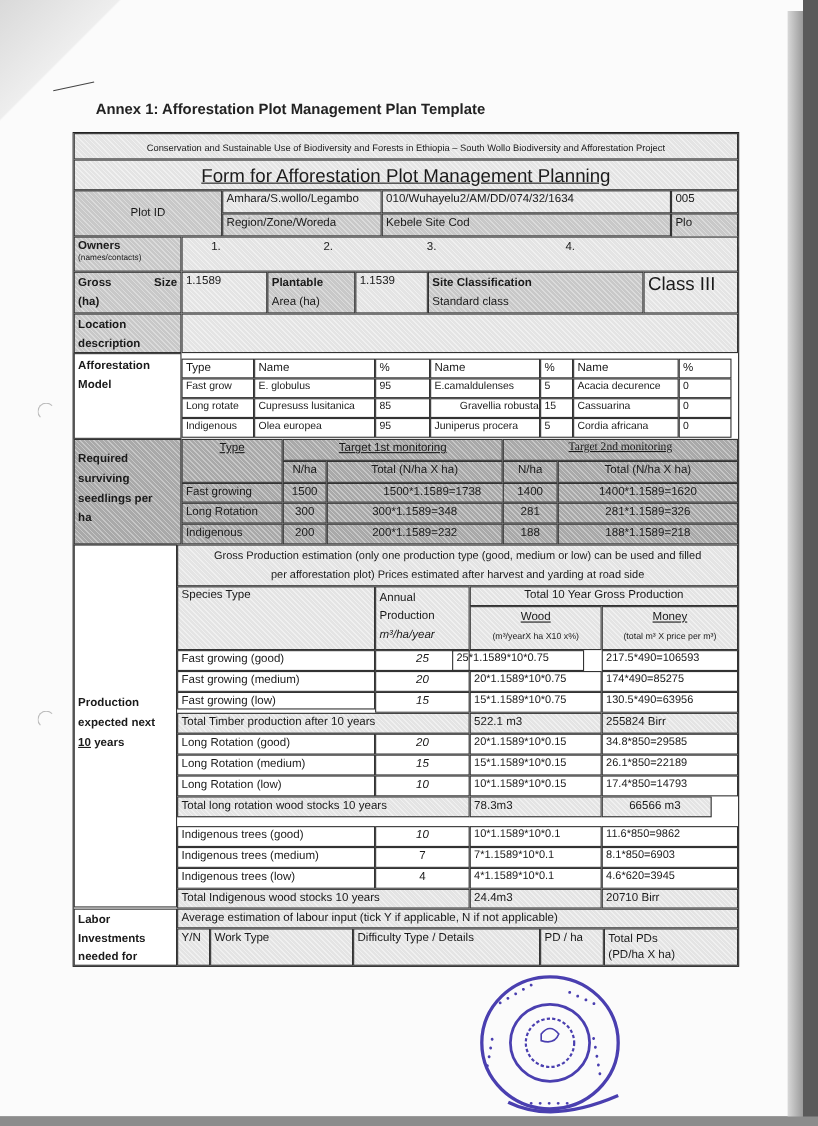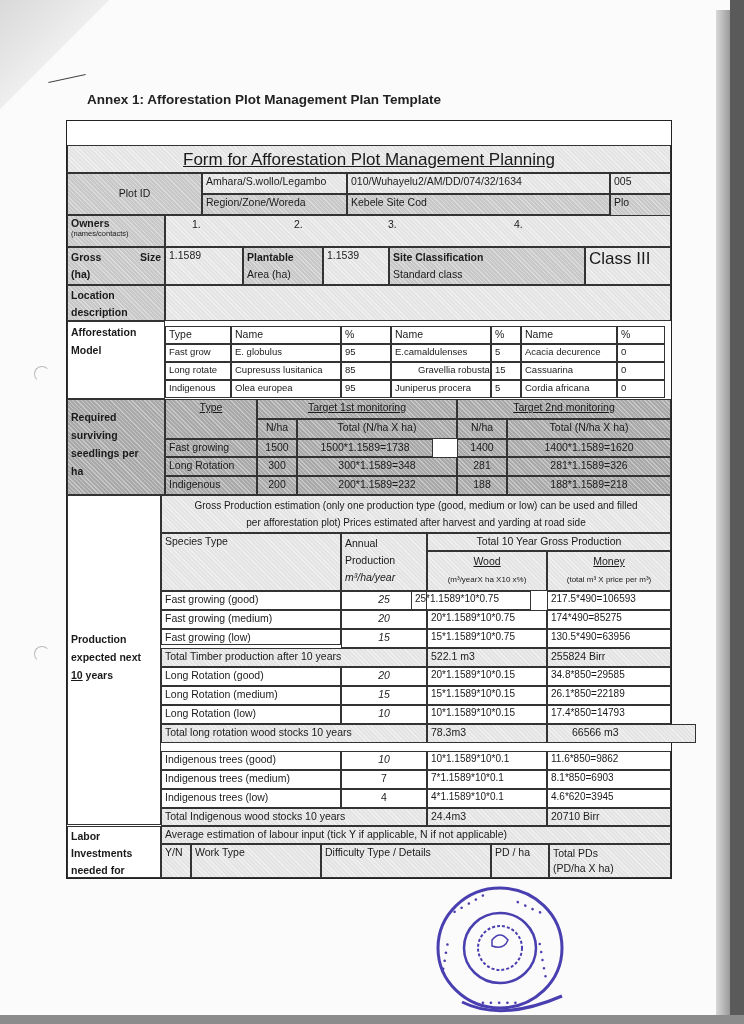--- a/index.html
+++ b/index.html
@@ -48,20 +48,21 @@
 <div class="page">
   <div class="corner-fold"></div>
   <div class="fold-mark"></div>
   <div class="punch" style="left:34px;top:366px;"></div>
   <div class="punch" style="left:34px;top:646px;"></div>
 
   <div class="annex-title">Annex 1: Afforestation Plot Management Plan Template</div>
 
   <div class="form">
 
+    <div class="cell lshade c" style="left:0;top:0;width:604px;height:24px;font-size:8.5px;padding-top:7px;">Conservation and Sustainable Use of Biodiversity and Forests in Ethiopia – South Wollo Biodiversity and Afforestation Project</div>
     <div class="cell lshade c u" style="left:0;top:24px;width:604px;height:28px;font-size:17px;padding-top:4px;">Form for Afforestation Plot Management Planning</div>
 
     <div class="cell shade c" style="left:0;top:52px;width:135px;height:42px;padding-top:13px;">Plot ID</div>
     <div class="cell lshade" style="left:135px;top:52px;width:145px;height:21px;">Amhara/S.wollo/Legambo</div>
     <div class="cell shade" style="left:135px;top:73px;width:145px;height:21px;">Region/Zone/Woreda</div>
     <div class="cell lshade" style="left:280px;top:52px;width:263px;height:21px;">010/Wuhayelu2/AM/DD/074/32/1634</div>
     <div class="cell shade" style="left:280px;top:73px;width:263px;height:21px;">Kebele Site Cod</div>
     <div class="cell lshade" style="left:543px;top:52px;width:61px;height:21px;">005</div>
     <div class="cell shade" style="left:543px;top:73px;width:61px;height:31px;">Plo</div>
 
@@ -129,29 +130,29 @@
       <div class="cell" style="left:424px;top:259px;width:30px;height:18px;font-size:9.5px;">5</div>
       <div class="cell" style="left:454px;top:259px;width:96px;height:18px;font-size:9.5px;">Cordia africana</div>
       <div class="cell" style="left:550px;top:259px;width:48px;height:18px;font-size:9.5px;">0</div>
     </div>
 
     <div class="cell dshade b wrap" style="left:0;top:278px;width:98px;height:96px;line-height:18px;padding-top:8px;">
       <span>Required</span><br><span>surviving</span><br><span>seedlings per</span><br><span>ha</span>
     </div>
     <div class="cell dshade c u" style="left:98px;top:278px;width:92px;height:40px;">Type</div>
     <div class="cell dshade c u" style="left:190px;top:278px;width:200px;height:20px;">Target 1st monitoring</div>
-    <div class="cell dshade c u" style="left:390px;top:278px;width:214px;height:20px;">Target 2nd monitoring</div>
+    <div class="cell dshade c u" style="left:390px;top:278px;width:214px;height:20px;font-family:Liberation Serif, serif;">Target 2nd monitoring</div>
     <div class="cell dshade c" style="left:190px;top:298px;width:40px;height:20px;">N/ha</div>
     <div class="cell dshade c" style="left:230px;top:298px;width:160px;height:20px;">Total (N/ha X ha)</div>
     <div class="cell dshade c" style="left:390px;top:298px;width:50px;height:20px;">N/ha</div>
     <div class="cell dshade c" style="left:440px;top:298px;width:164px;height:20px;">Total (N/ha X ha)</div>
 
     <div class="cell dshade" style="left:98px;top:318px;width:92px;height:18px;">Fast growing</div>
     <div class="cell dshade c" style="left:190px;top:318px;width:40px;height:18px;">1500</div>
-    <div class="cell dshade c" style="left:230px;top:318px;width:136px;height:18px;">1500*1.1589=1738</div>
+    <div class="cell dshade c" style="left:230px;top:318px;width:192px;height:18px;">1500*1.1589=1738</div>
     <div class="cell dshade c" style="left:390px;top:318px;width:50px;height:18px;">1400</div>
     <div class="cell dshade c" style="left:440px;top:318px;width:164px;height:18px;">1400*1.1589=1620</div>
 
     <div class="cell dshade" style="left:98px;top:336px;width:92px;height:19px;">Long Rotation</div>
     <div class="cell dshade c" style="left:190px;top:336px;width:40px;height:19px;">300</div>
     <div class="cell dshade c" style="left:230px;top:336px;width:160px;height:19px;">300*1.1589=348</div>
     <div class="cell dshade c" style="left:390px;top:336px;width:50px;height:19px;">281</div>
     <div class="cell dshade c" style="left:440px;top:336px;width:164px;height:19px;">281*1.1589=326</div>
 
     <div class="cell dshade" style="left:98px;top:355px;width:92px;height:19px;">Indigenous</div>
@@ -208,21 +209,21 @@
     <div class="cell" style="left:360px;top:565px;width:120px;height:19px;font-size:10px;">15*1.1589*10*0.15</div>
     <div class="cell" style="left:480px;top:565px;width:124px;height:19px;font-size:10px;">26.1*850=22189</div>
 
     <div class="cell" style="left:94px;top:584px;width:180px;height:19px;">Long Rotation (low)</div>
     <div class="cell c i" style="left:274px;top:584px;width:86px;height:19px;">10</div>
     <div class="cell" style="left:360px;top:584px;width:120px;height:19px;font-size:10px;">10*1.1589*10*0.15</div>
     <div class="cell" style="left:480px;top:584px;width:124px;height:19px;font-size:10px;">17.4*850=14793</div>
 
     <div class="cell lshade" style="left:94px;top:603px;width:266px;height:19px;">Total long rotation wood stocks 10 years</div>
     <div class="cell lshade" style="left:360px;top:603px;width:120px;height:19px;">78.3m3</div>
-    <div class="cell lshade" style="left:480px;top:603px;width:149px;height:19px;padding-left:24px;">66566 m3</div>
+    <div class="cell lshade" style="left:480px;top:603px;width:100px;height:19px;padding-left:24px;">66566 m3</div>
 
     <div class="cell" style="left:94px;top:630px;width:180px;height:19px;">Indigenous trees (good)</div>
     <div class="cell c i" style="left:274px;top:630px;width:86px;height:19px;">10</div>
     <div class="cell" style="left:360px;top:630px;width:120px;height:19px;font-size:10px;">10*1.1589*10*0.1</div>
     <div class="cell" style="left:480px;top:630px;width:124px;height:19px;font-size:10px;">11.6*850=9862</div>
 
     <div class="cell" style="left:94px;top:649px;width:180px;height:19px;">Indigenous trees (medium)</div>
     <div class="cell c" style="left:274px;top:649px;width:86px;height:19px;">7</div>
     <div class="cell" style="left:360px;top:649px;width:120px;height:19px;font-size:10px;">7*1.1589*10*0.1</div>
     <div class="cell" style="left:480px;top:649px;width:124px;height:19px;font-size:10px;">8.1*850=6903</div>

